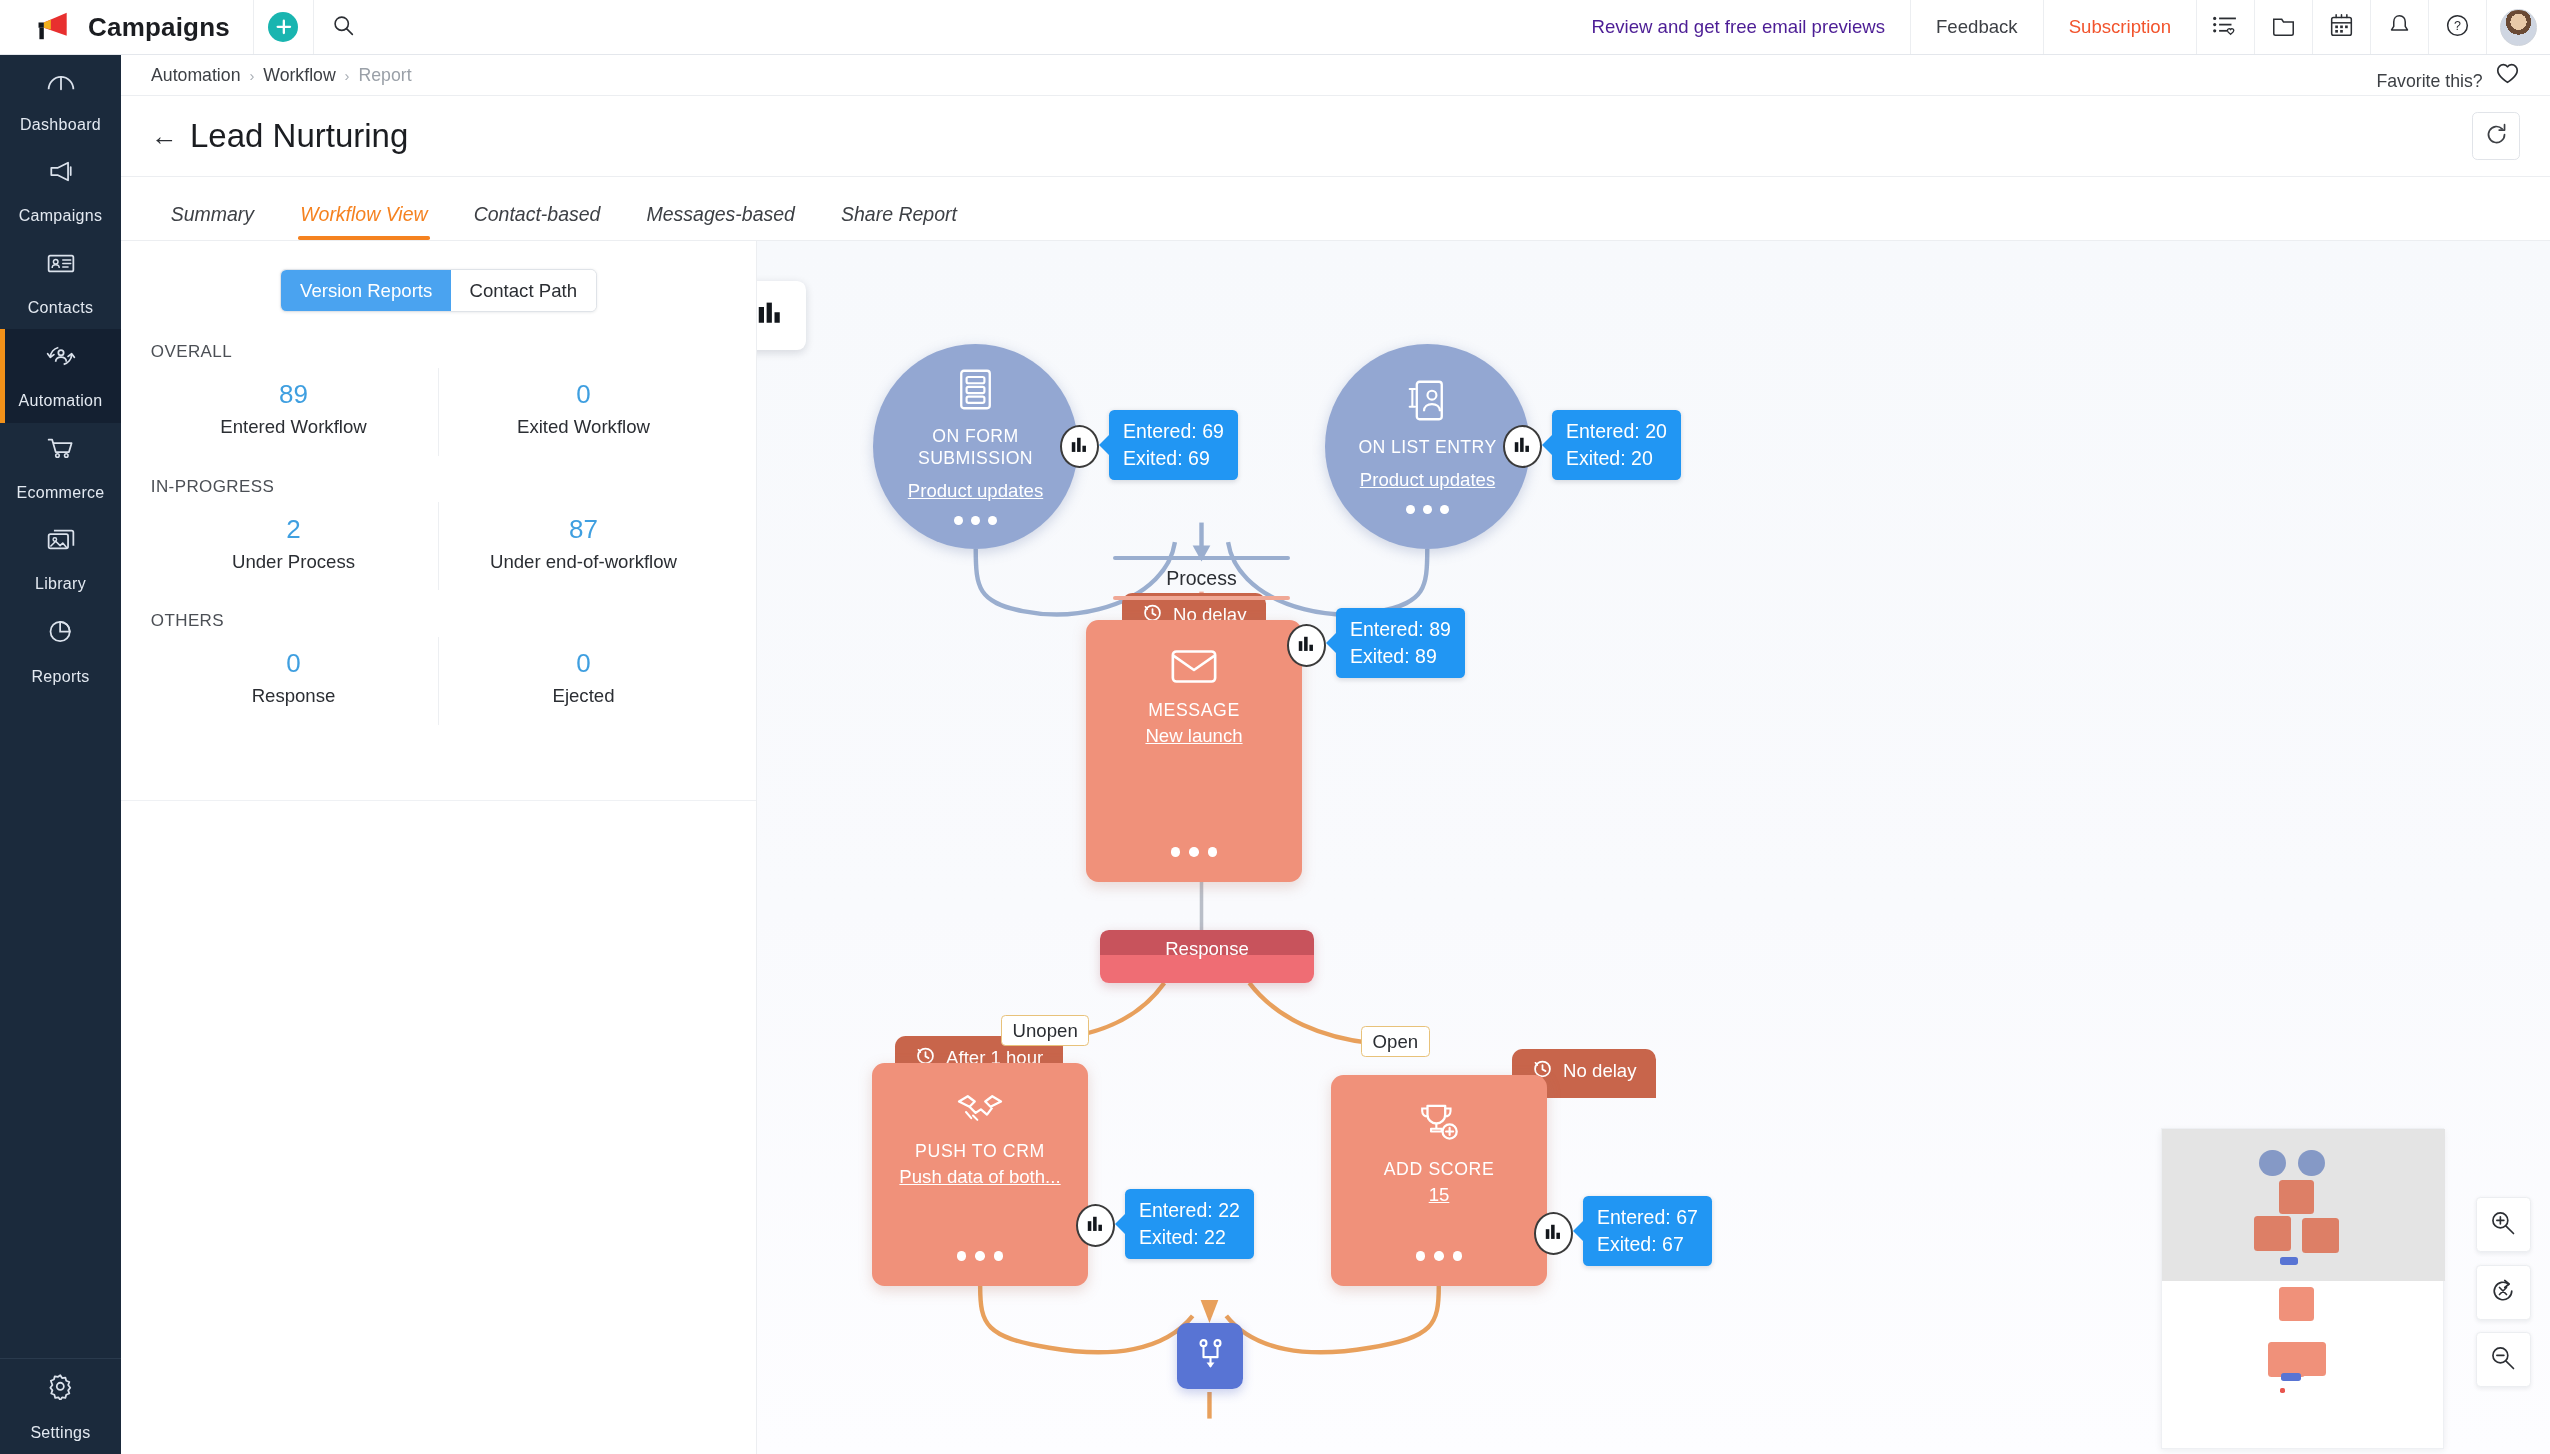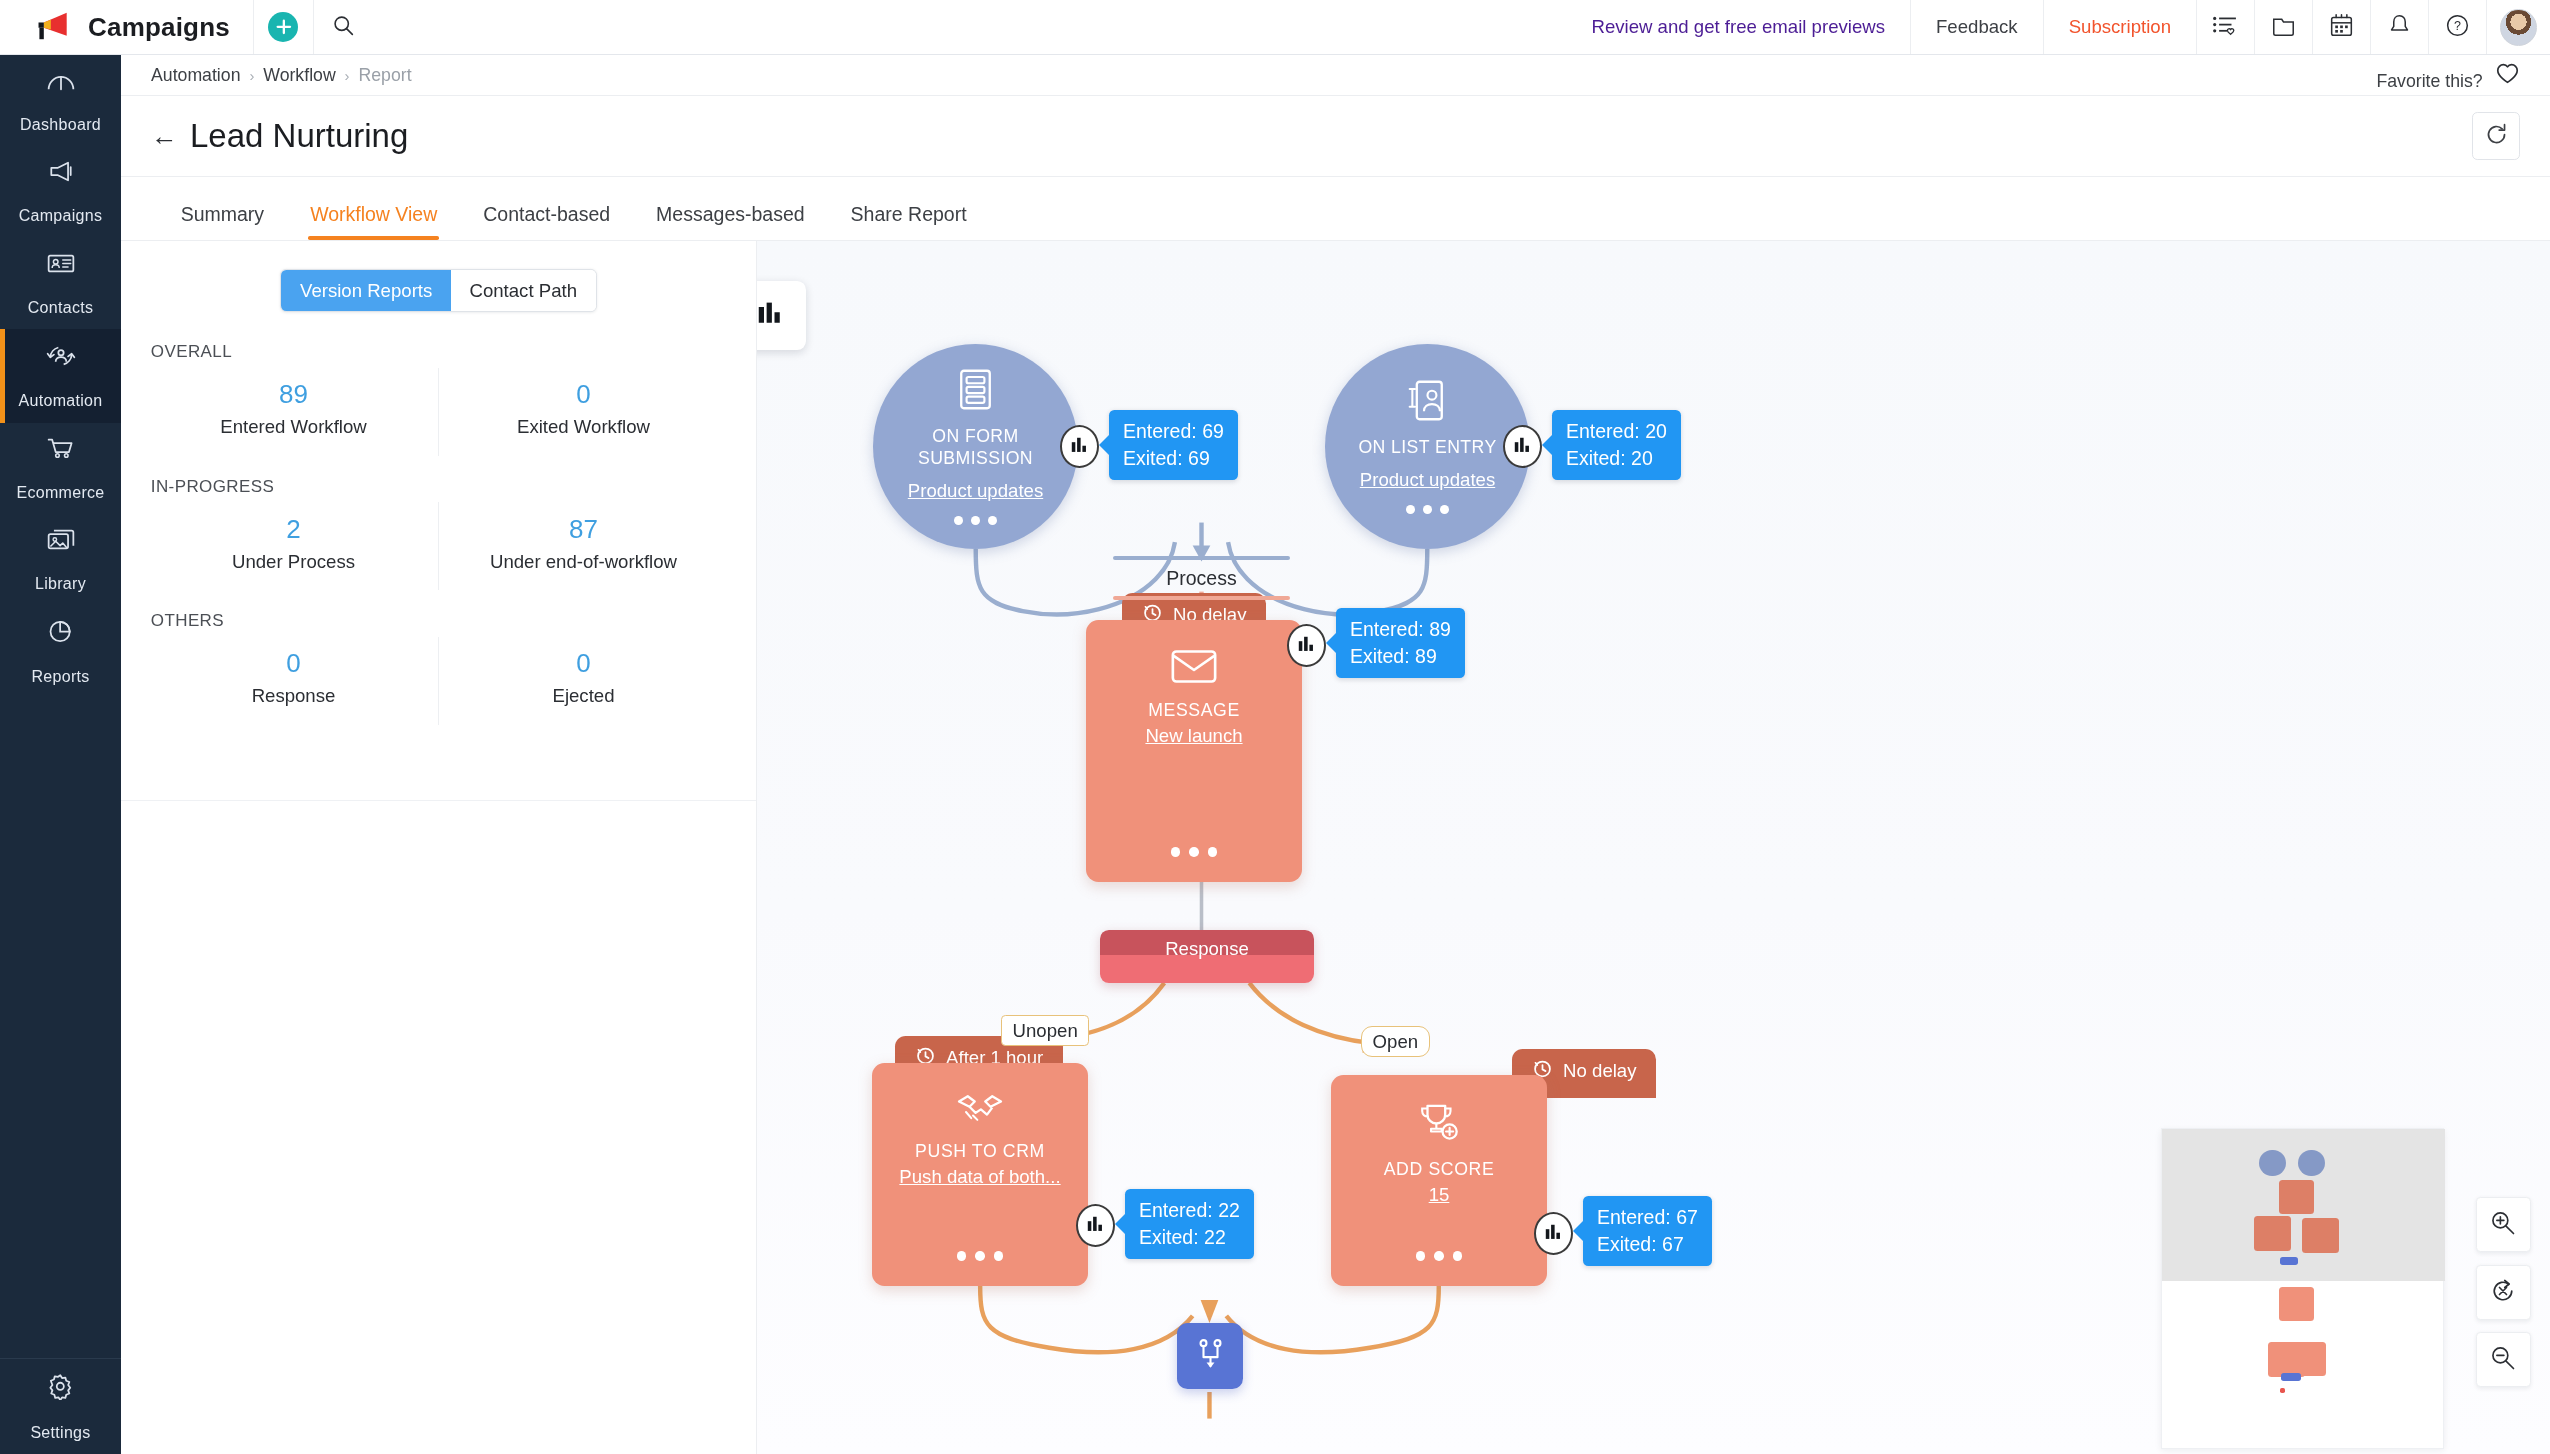--- a/index.html
+++ b/index.html
@@ -91,21 +91,21 @@
   .refresh-btn {
     margin-left: auto; width: 48px; height: 48px; border: 0.9px solid #e1e4e9;
     border-radius: 5.3px; background: #fff; display: flex; align-items: center;
     justify-content: center; cursor: pointer;
   }
 
   
   .tab-bar {
     position: absolute; top: 177px; left: 121px; width: 2429px; height: 64px;
     background: #fff; border-bottom: 0.9px solid #eceef1;
-    display: flex; align-items: flex-end; padding: 0 42px; gap: 0; z-index: 20;
+    display: flex; align-items: flex-end; padding: 0 32px; gap: 0; z-index: 20; font-style: italic;
   }
   .tab {
     padding: 0 23px 14px; font-size: 19.5px; color: #3d4045; cursor: pointer;
     position: relative;
   }
   .tab:first-child { padding-left: 17.7px; }
   .tab.active { color: #f58220; }
   .tab.active::after {
     content: ""; position: absolute; left: 21px; right: 21px; bottom: 0; height: 4.4px;
     background: #f58220; border-radius: 1.8px;
@@ -664,21 +664,21 @@
     <div class="stat-bubble" style="left:579px; top:367px;">
       <div>Entered: 89</div>
       <div>Exited: 89</div>
     </div>
 
     <div class="response-node" style="left:343px; top:689px;">
       <span>Response</span>
     </div>
 
     <div class="branch-label" style="left:244px; top:774px;">Unopen</div>
-    <div class="branch-label" style="left:604px; top:785px;border-radius:11px;">Open</div>
+    <div class="branch-label" style="left:604px; top:785px;">Open</div>
 
     <div class="delay-chip" style="left:138px; top:795px;">
       <span>
         <svg width="21" height="21" viewBox="0 0 24 24">
             <circle cx="12" cy="12.5" r="8.5" fill="none" stroke="#fff" stroke-width="2"></circle>
             <path d="M12 8v5l3.5 2" fill="none" stroke="#fff" stroke-width="2" stroke-linecap="round"></path>
             <path d="M4 5.5l2 2.6" stroke="#fff" stroke-width="2" stroke-linecap="round"></path>
           </svg>
       </span>
       <span>After 1 hour</span>

